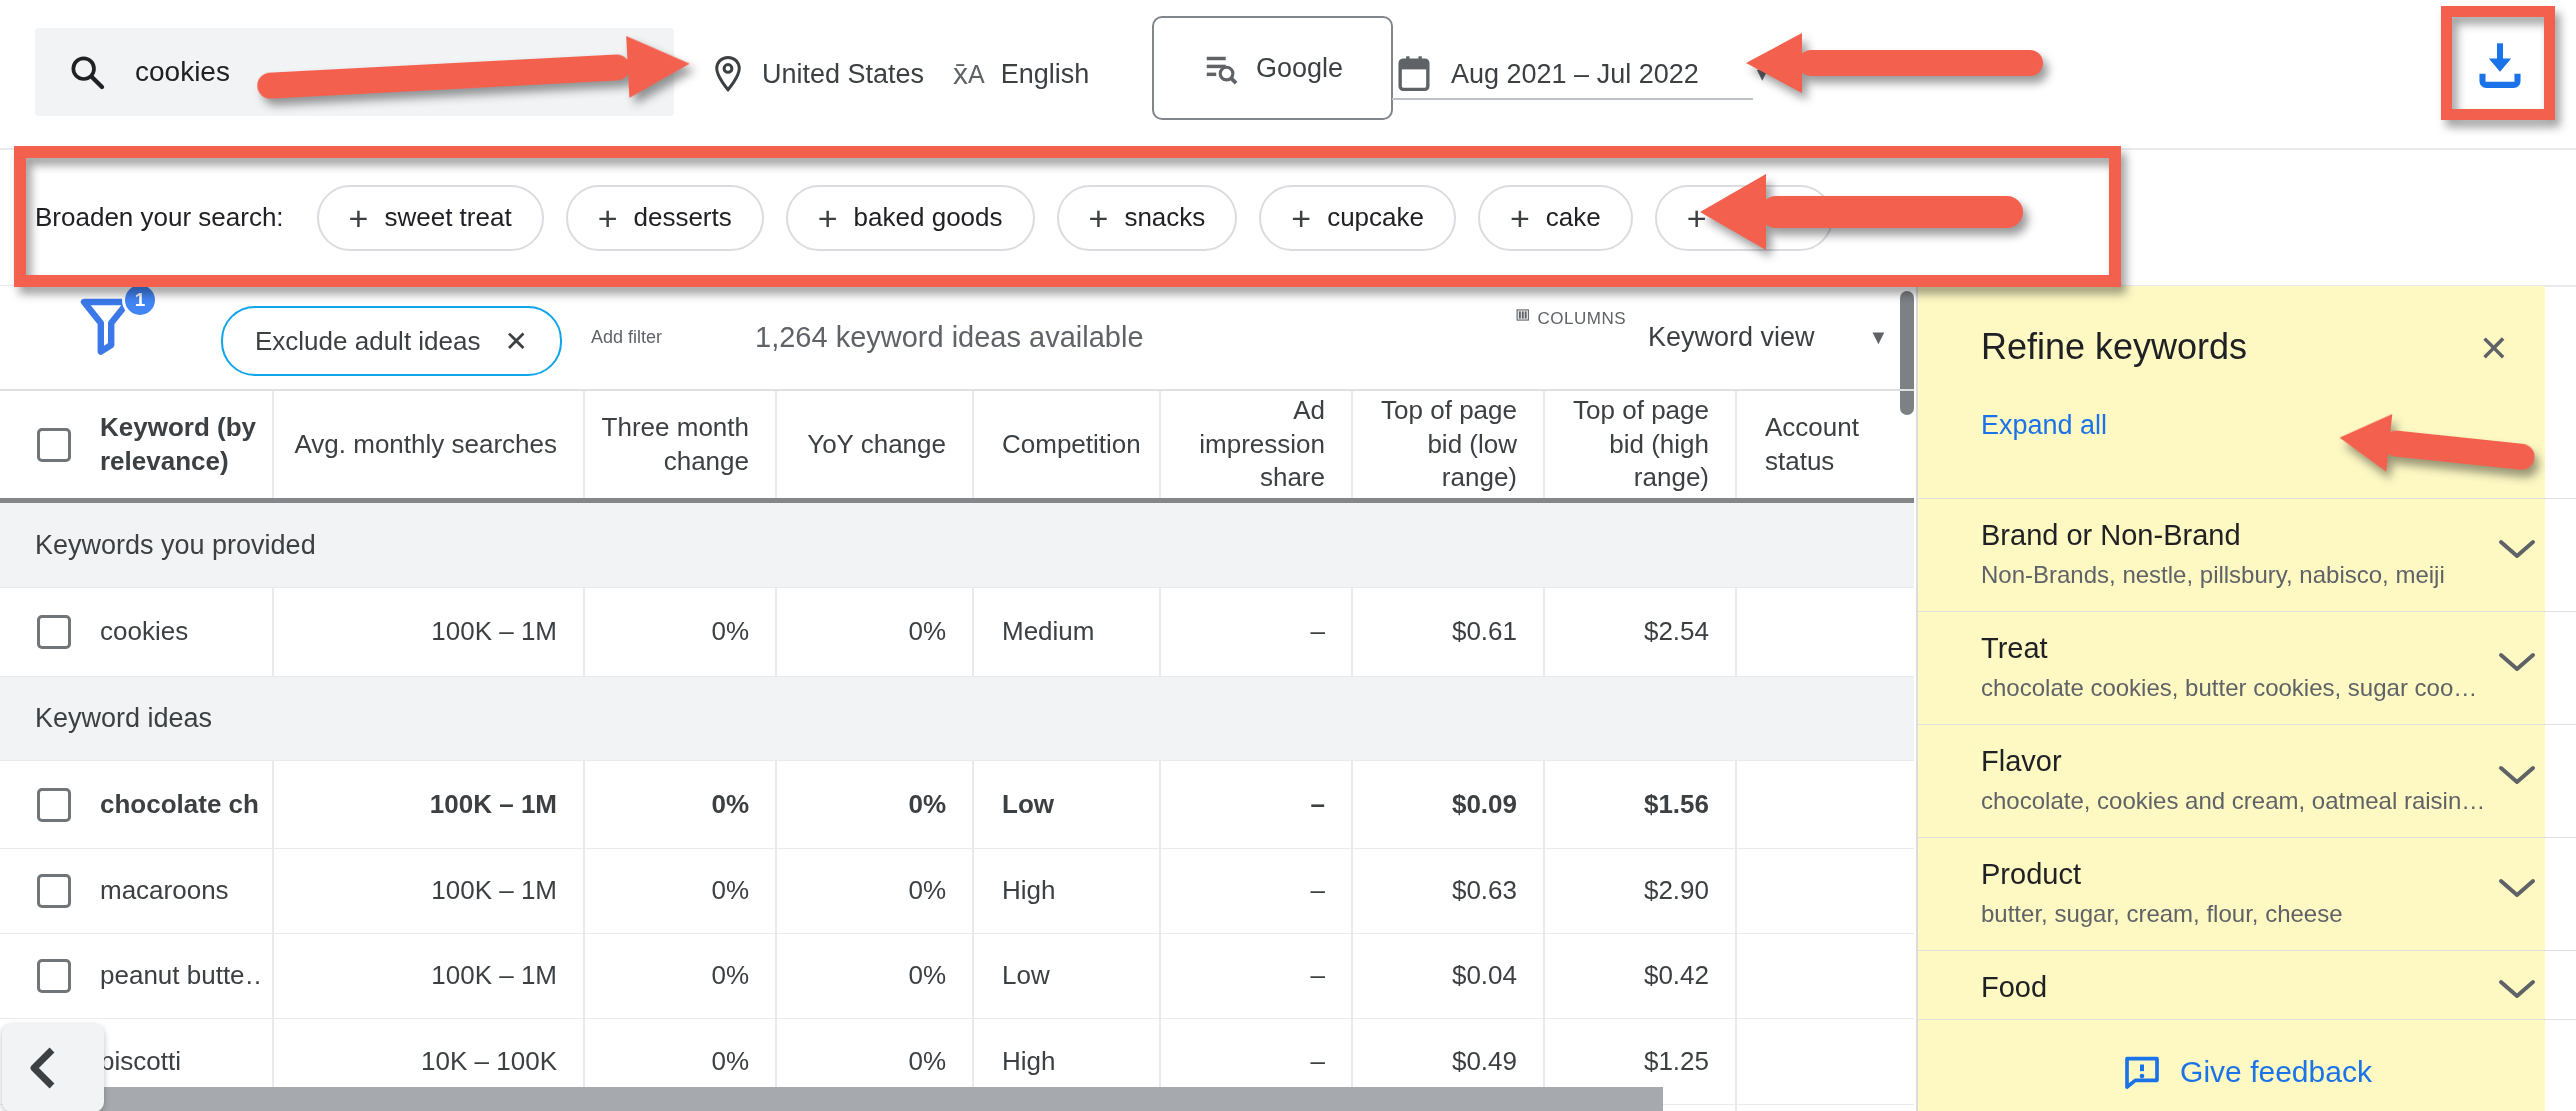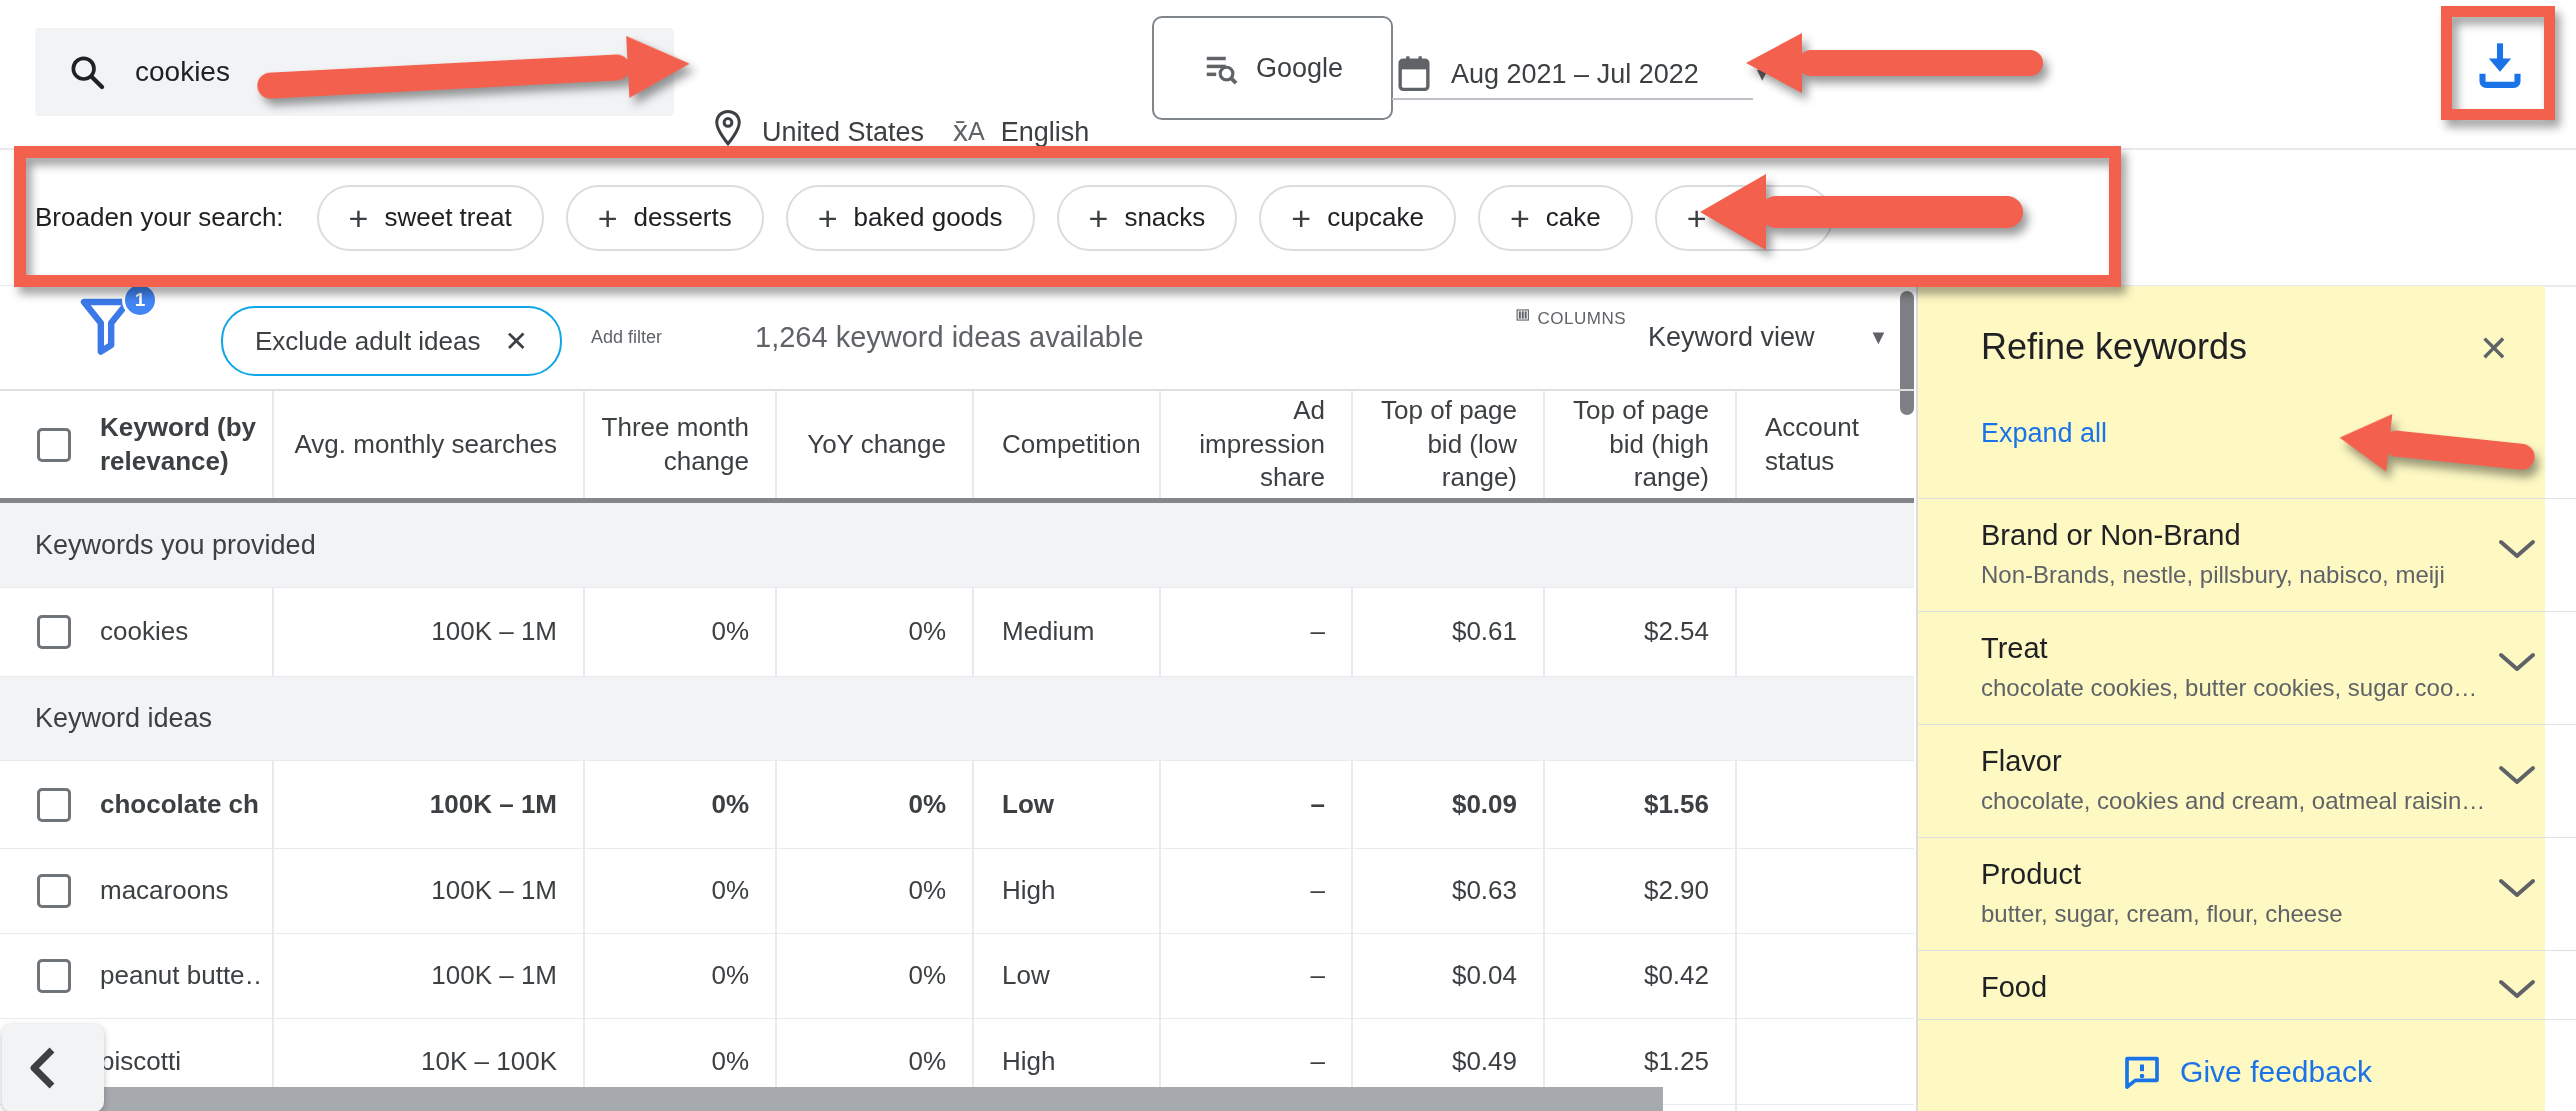--- a/index.html
+++ b/index.html
@@ -7,21 +7,21 @@
     width:2576px;height:1111px;position:relative;overflow:hidden;
     background:#fff;font-family:"Liberation Sans",sans-serif;color:#3c4043;
     -webkit-font-smoothing:antialiased;
   }
   .abs{position:absolute;}
   
   .topbar{position:absolute;left:0;top:0;width:2576px;height:148px;background:#fff;border-bottom:2px solid #e8eaed;}
   .searchbox{position:absolute;left:35px;top:28px;width:639px;height:88px;background:#f1f3f4;border-radius:4px;display:flex;align-items:center;}
   .searchbox svg{margin-left:32px;}
   .searchbox input{border:none;outline:none;background:transparent;font-family:inherit;font-size:28px;color:#202124;margin-left:26px;width:439px;}
-  .tb-item{position:absolute;display:flex;align-items:flex-end;height:148px;top:0;font-size:27px;color:#3c4043;}
+  .tb-item{position:absolute;display:flex;align-items:center;height:148px;top:0;font-size:27px;color:#3c4043;}
   .tb-item .ic{margin-right:16px;display:flex;align-items:center;}
   .xa{font-size:30px;color:#5f6368;font-weight:400;}
   .xa .bigA{font-size:25px;}
   .google-btn{position:absolute;left:1152px;top:16px;width:237px;height:100px;border:2px solid #80868b;border-radius:10px;display:flex;align-items:center;justify-content:center;font-size:27px;color:#3c4043;background:#fff;}
   .google-btn .ic{margin-right:16px;display:flex;}
   .date-group{position:absolute;left:1395px;top:0;height:148px;display:flex;align-items:center;font-size:27px;color:#3c4043;}
   .date-group .ic{margin-right:18px;display:flex;}
   .date-caret{margin-left:58px;color:#5f6368;font-size:22px;}
   .date-underline{position:absolute;left:1392px;top:98px;width:361px;height:2px;background:#bdc1c6;}
   
@@ -88,21 +88,21 @@
   .partial{height:18px;border-top:1px solid #e8eaed;}
   .trunc{white-space:nowrap;overflow:hidden;max-width:160px;display:inline-block;}
   
   .h-thumb{position:absolute;left:65px;top:1087px;width:1598px;height:24px;background:#a6a9ad;}
   .scroll-left-btn{position:absolute;left:2px;top:1024px;width:102px;height:88px;background:#f1f3f4;border-radius:10px;box-shadow:0 2px 6px rgba(0,0,0,0.25);display:flex;align-items:center;z-index:20;}
   .scroll-left-btn svg{margin-left:28px;}
   
   .panel{position:absolute;left:1918px;top:286px;width:627px;height:825px;background:#fef9c3;}
   .panel-title{position:absolute;left:63px;top:40px;font-size:36px;color:#202124;}
   .panel-close{position:absolute;right:36px;top:42px;font-size:36px;color:#5f6368;font-weight:300;}
-  .expand-all{position:absolute;left:63px;top:132px;font-size:27px;color:#1a73e8;}
+  .expand-all{position:absolute;left:63px;top:124px;font-size:27px;color:#1a73e8;}
   .psections{position:absolute;left:0;top:212px;width:658px;}
   .psec{position:relative;border-top:1px solid #e0e0e0;height:113px;padding-left:63px;box-sizing:border-box;}
   .psec .pt{padding-top:20px;font-size:29px;color:#202124;}
   .psec .ps{margin-top:9px;font-size:24px;color:#5f6368;white-space:nowrap;overflow:hidden;width:519px;}
   .psec .chev{position:absolute;right:38px;top:38px;}
   .psec.short{height:70px;border-bottom:1px solid #e0e0e0;}
   .psec.short .chev{top:26px;}
   .feedback{position:absolute;left:0;top:766px;width:658px;display:flex;align-items:center;justify-content:center;font-size:30px;color:#1a73e8;gap:18px;}
 </style>
 </head>

